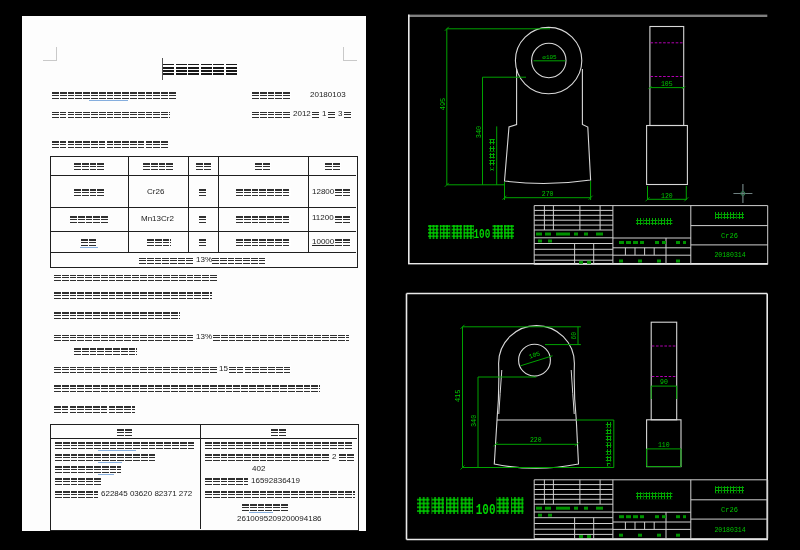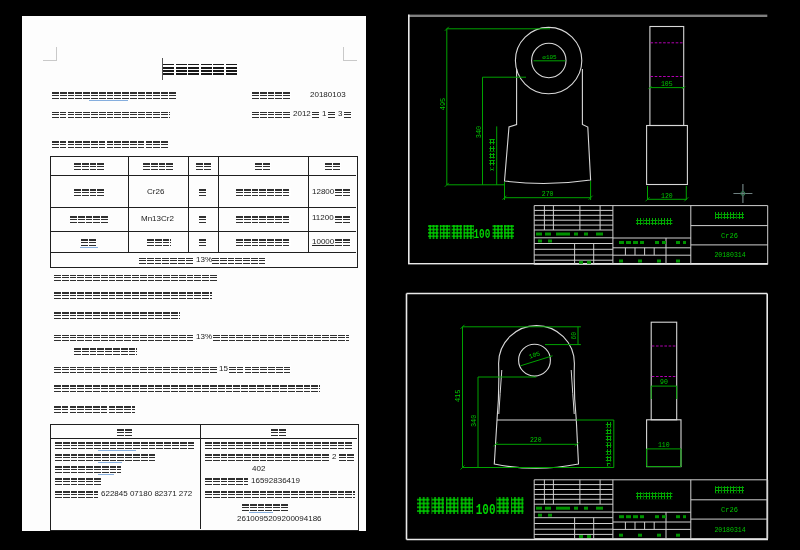--- a/index.html
+++ b/index.html
@@ -124,21 +124,21 @@
 
 <div class="z" style="left:55px;top:453px;width:101px;"></div>
 <div class="ul" style="left:98px;top:462px;width:24px;"></div>
 
 <div class="z" style="left:55px;top:465px;width:66px;"></div>
 <div class="ul" style="left:98px;top:474px;width:16px;"></div>
 
 <div class="z" style="left:55px;top:477px;width:47px;"></div>
 
 <div class="z" style="left:55px;top:490px;width:43px;"></div>
-<div class="t" style="left:101px;top:490px;">622845 07180 82371 272</div>
+<div class="t" style="left:101px;top:490px;">622845 03620 82371 272</div>
 
 <div class="z" style="left:205px;top:441px;width:148px;"></div>
 
 <div class="z" style="left:205px;top:453px;width:125px;"></div>
 <div class="t" style="left:332px;top:453px;">2</div>
 <div class="z" style="left:339px;top:453px;width:16px;"></div>
 <div class="t" style="left:252px;top:465px;">402</div>
 
 <div class="z" style="left:205px;top:477px;width:43px;"></div>
 <div class="t" style="left:251px;top:477px;">16592836419</div>

